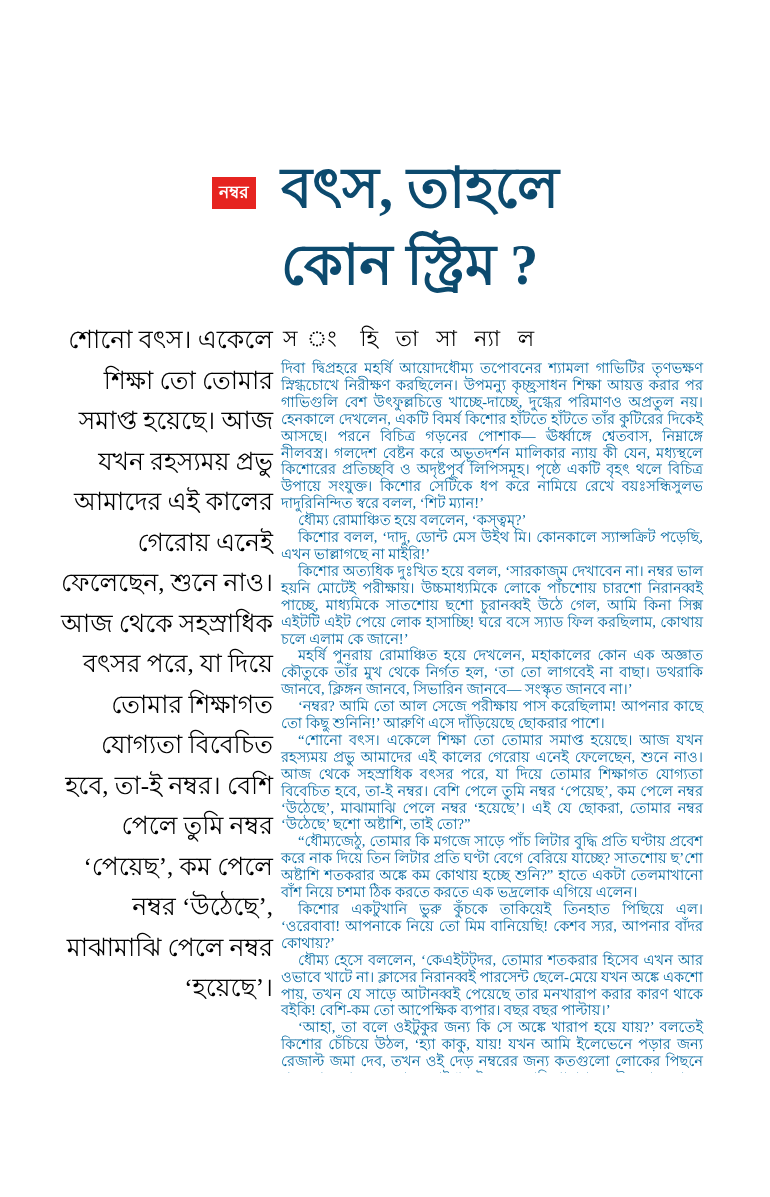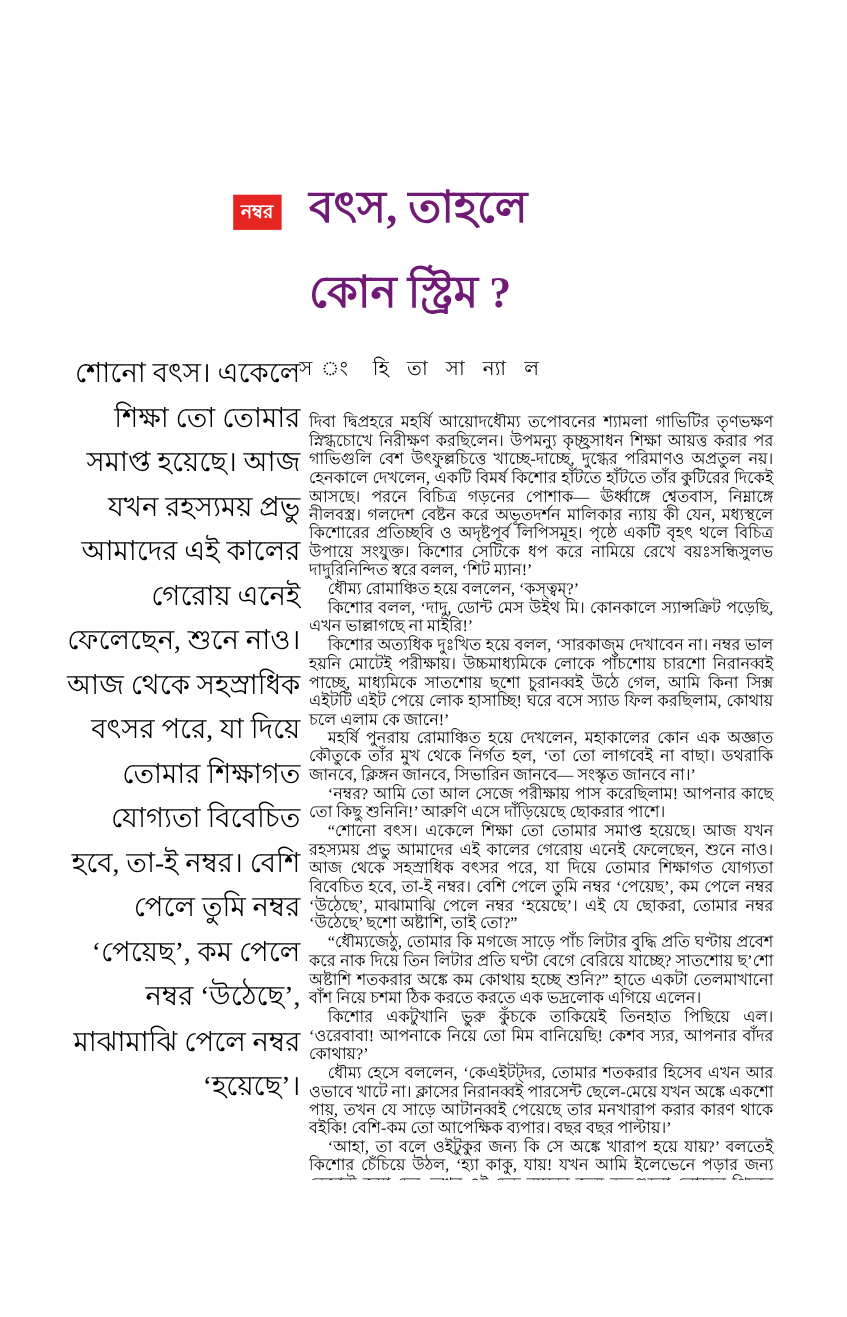--- a/index.html
+++ b/index.html
@@ -27,54 +27,54 @@
     font-size: 17px;
     line-height: 1;
     padding: 7px 7px 8px 7px;
   }
   .headline {
     position: absolute;
     left: 281px;
     top: 150px;
     width: 430px;
     font-weight: 700;
-    font-size: 40px;
+    font-size: 56px;
     line-height: 77px;
     letter-spacing: 0px;
-    color: #701a75;
+    color: #0c4a6e;
   }
   .headline .hl-line { display: block; }
   .author {
     position: absolute;
-    left: 272px;
+    left: 283px;
     top: 321px;
-    font-size: 18px;
+    font-size: 22px;
     letter-spacing: 3px;
     word-spacing: 6px;
     color: #000000;
   }
   .pull-quote {
     position: absolute;
     left: 58px;
     top: 320px;
     width: 215px;
     text-align: right;
     font-size: 25px;
     line-height: 40.5px;
     color: #000000;
   }
   .body-col {
     position: absolute;
     left: 281px;
-    top: 376px;
+    top: 360px;
     width: 422px;
     font-size: 14.6px;
     line-height: 16.9px;
     text-align: justify;
-    color: #000000;
+    color: #0369a1;
   }
   .body-col p {
     margin: 0;
     text-indent: 17px;
   }
   .body-col p:first-child {
     text-indent: 0;
   }
   .page-footer {
     position: absolute;

